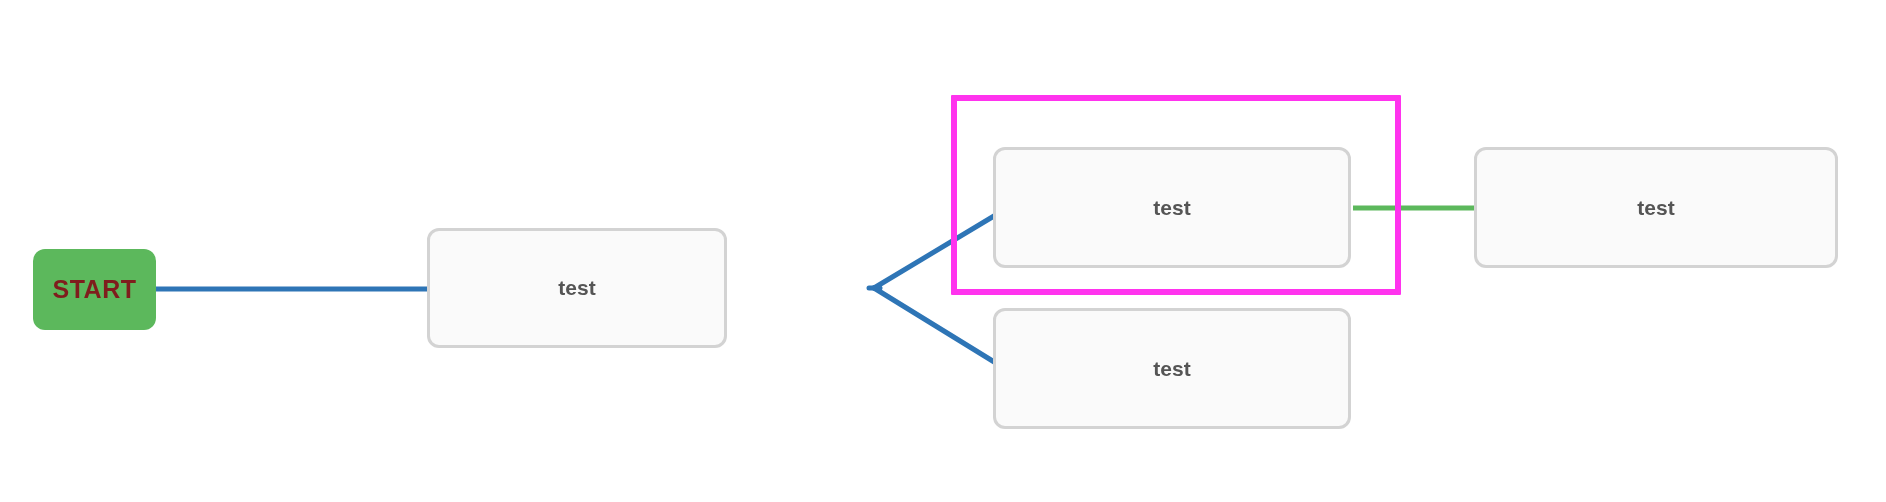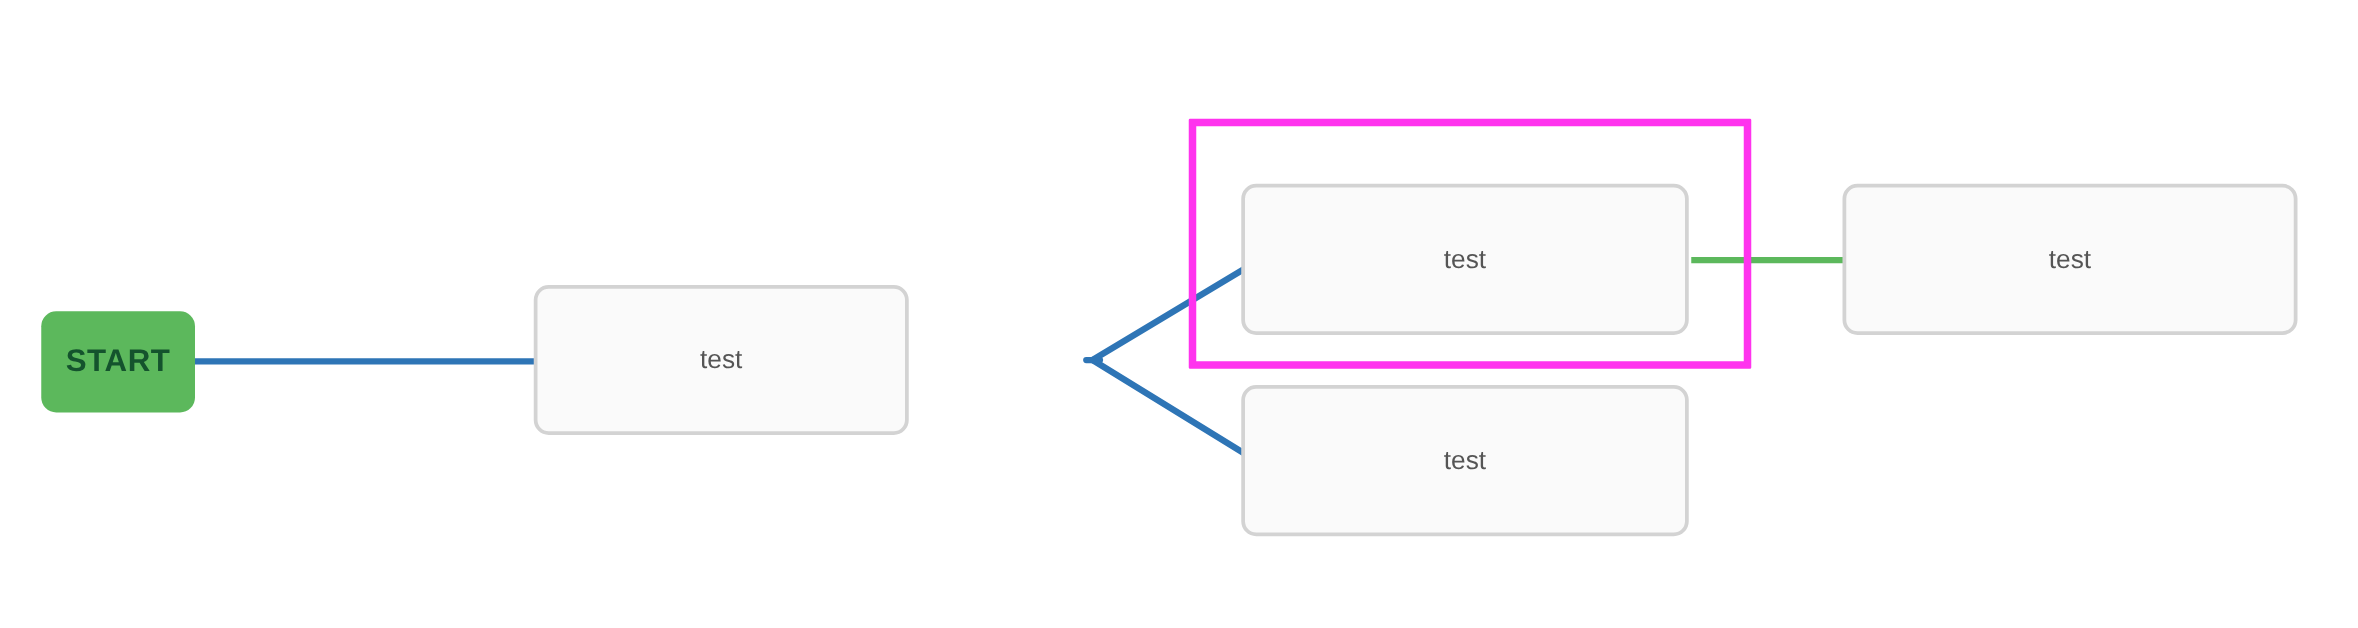--- a/index.html
+++ b/index.html
@@ -32,27 +32,27 @@
     align-items: center;
     justify-content: center;
     text-align: center;
   }
   .node-task {
     background: #fafafa;
     border: 3px solid #d3d3d3;
     border-radius: 12px;
     color: #555555;
     font-size: 21px;
-    font-weight: 400;
+    font-weight: 700;
   }
   .node-start {
     background: #5cb85c;
     border: none;
     border-radius: 12px;
-    color: #14532d;
+    color: #7f1d1d;
     font-size: 25px;
     font-weight: 600;
     letter-spacing: 0.5px;
   }
   .selection-box {
     position: absolute;
     box-sizing: border-box;
     border: 6px solid #ff33ee;
     background: transparent;
     border-radius: 1px;

